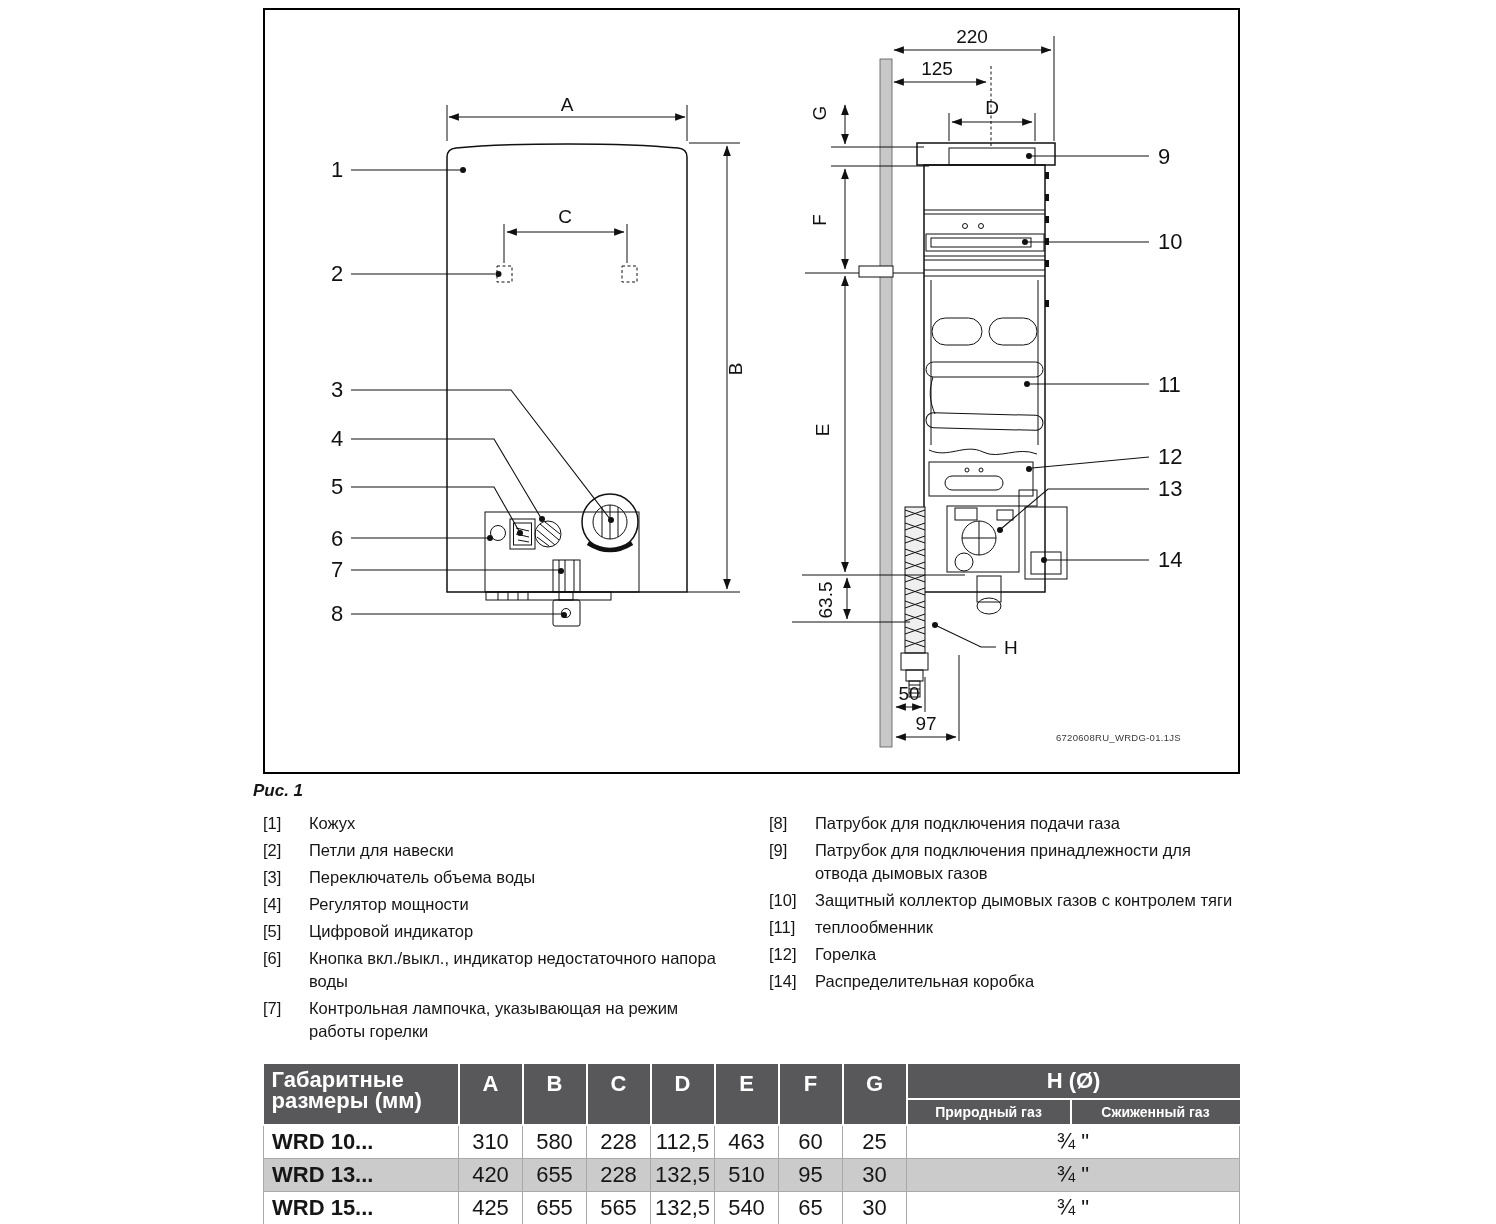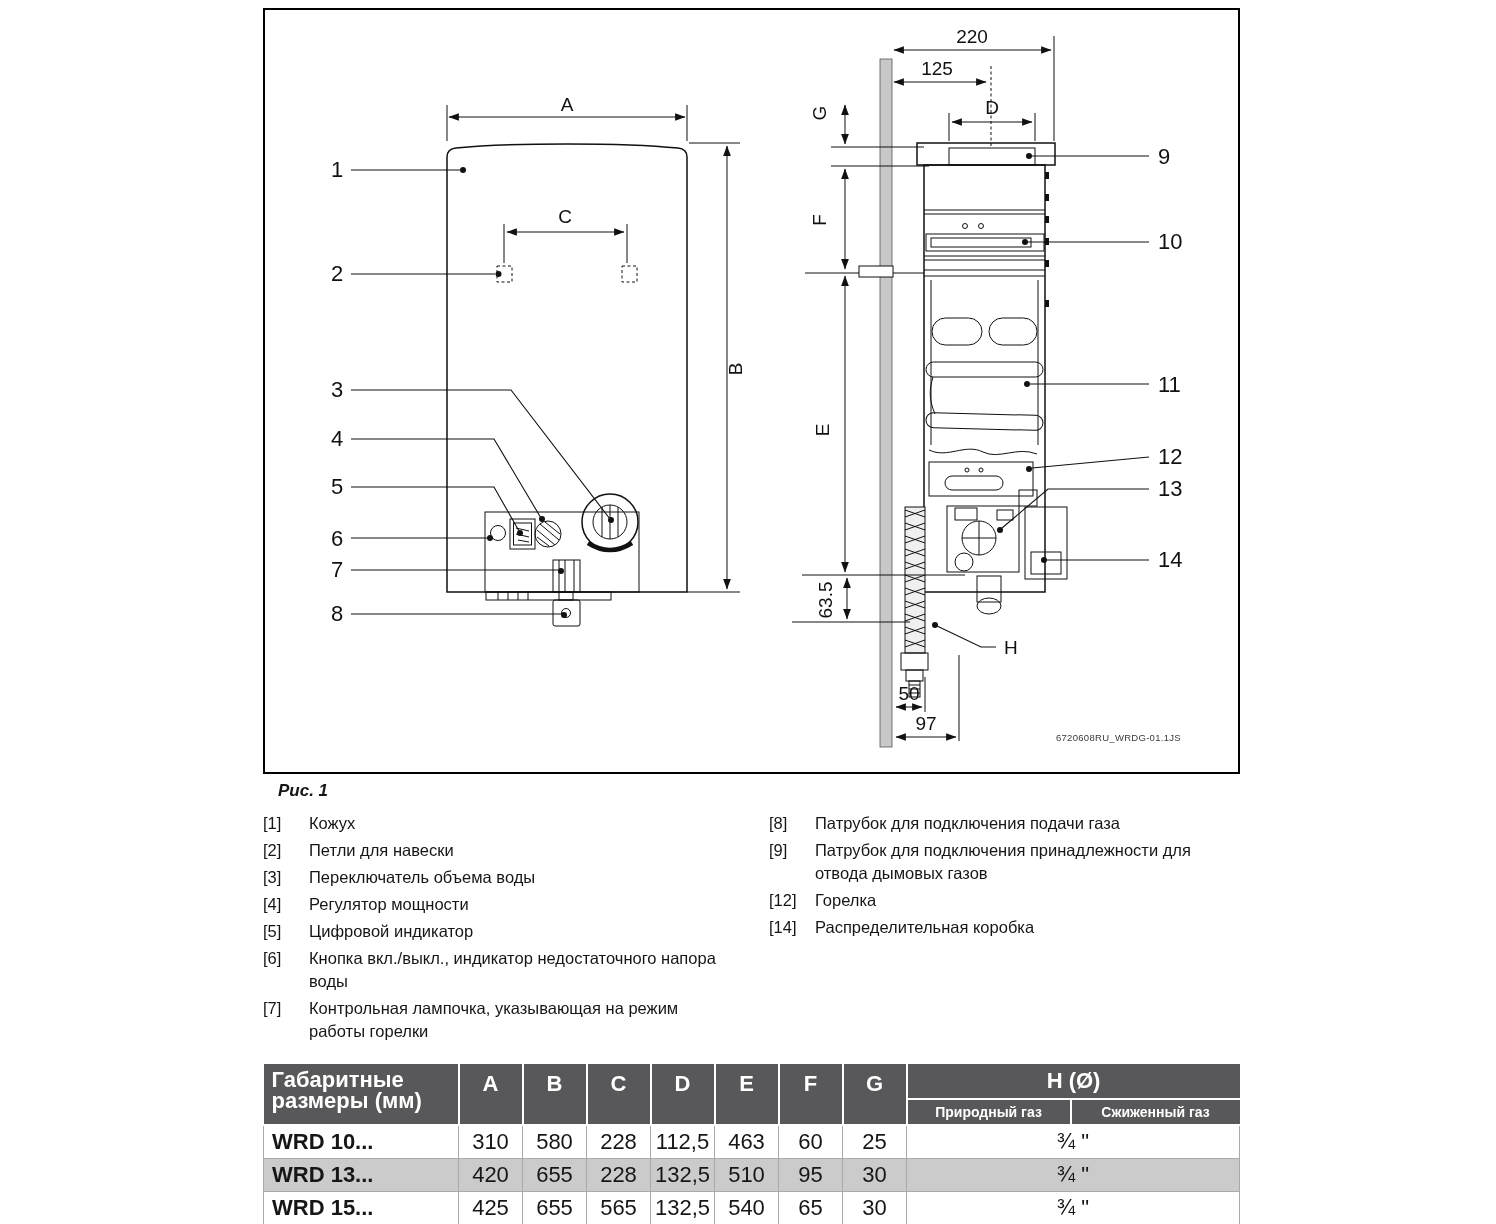--- a/index.html
+++ b/index.html
@@ -17,21 +17,21 @@
   .dcode { font-size:9.5px; fill:#3a3a3a; letter-spacing:.3px; }
 
   .ln  { stroke:#111; stroke-width:1.5; fill:none; }
   .lt  { stroke:#111; stroke-width:1;   fill:none; }
   .dim { stroke:#111; stroke-width:1;   fill:none; }
   .ldr { stroke:#111; stroke-width:1.1; fill:none; }
   .dsh { stroke:#111; stroke-width:1; fill:none; stroke-dasharray:3 2.5; }
   .dot { fill:#111; stroke:none; }
 
   
-  .caption { position:absolute; left:278px; top:781px; font-size:17px; font-style:italic; font-weight:bold; }
+  .caption { position:absolute; left:253px; top:781px; font-size:17px; font-style:italic; font-weight:bold; }
   .legend-col { position:absolute; top:812px; font-size:16.5px; line-height:23px; }
   .legend-col.left  { left:263px; width:468px; }
   .legend-col.right { left:769px; width:468px; }
   .legend-row { display:flex; margin-bottom:4px; }
   .legend-tag { flex:0 0 46px; }
   .legend-text { flex:1; max-width:422px; }
 
   
   .tablewrap { position:absolute; left:263px; top:1064px; }
   table { border-collapse:collapse; table-layout:fixed; width:976px; }
@@ -293,20 +293,28 @@
   <div class="legend-col right">
     <div class="legend-row">
         <span class="legend-tag">[8]</span>
         <span class="legend-text">Патрубок для подключения подачи газа</span>
       </div>
     <div class="legend-row">
         <span class="legend-tag">[9]</span>
         <span class="legend-text">Патрубок для подключения принадлежности для отвода дымовых газов</span>
       </div>
     <div class="legend-row">
+        <span class="legend-tag">[10]</span>
+        <span class="legend-text">Защитный коллектор дымовых газов с контролем тяги</span>
+      </div>
+    <div class="legend-row">
+        <span class="legend-tag">[11]</span>
+        <span class="legend-text">теплообменник</span>
+      </div>
+    <div class="legend-row">
         <span class="legend-tag">[12]</span>
         <span class="legend-text">Горелка</span>
       </div>
     <div class="legend-row">
         <span class="legend-tag">[14]</span>
         <span class="legend-text">Распределительная коробка</span>
       </div>
   </div>
 
   <div class="tablewrap">

